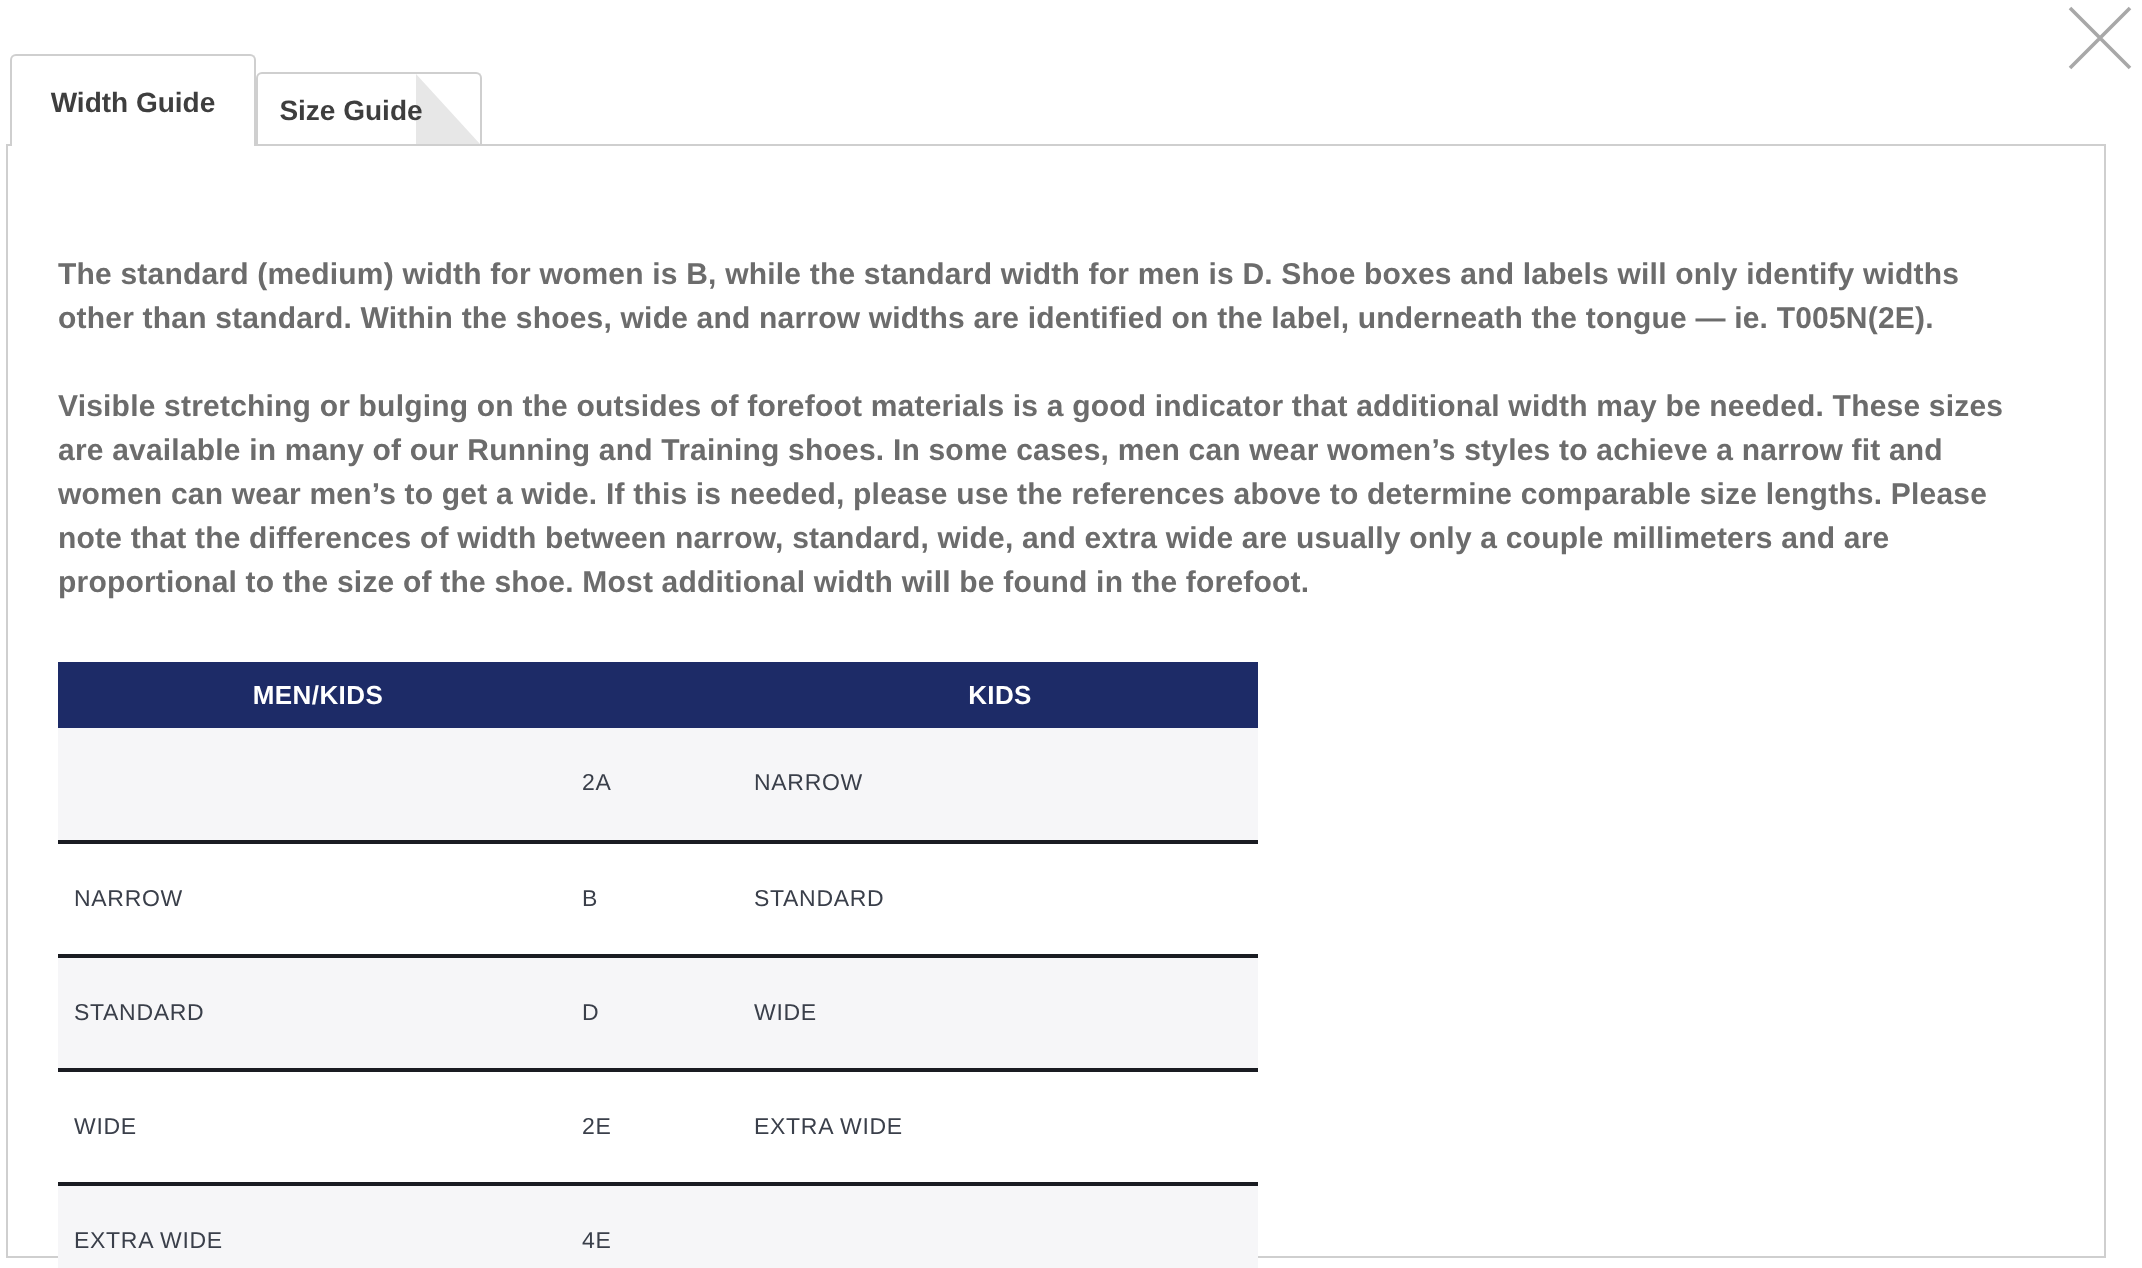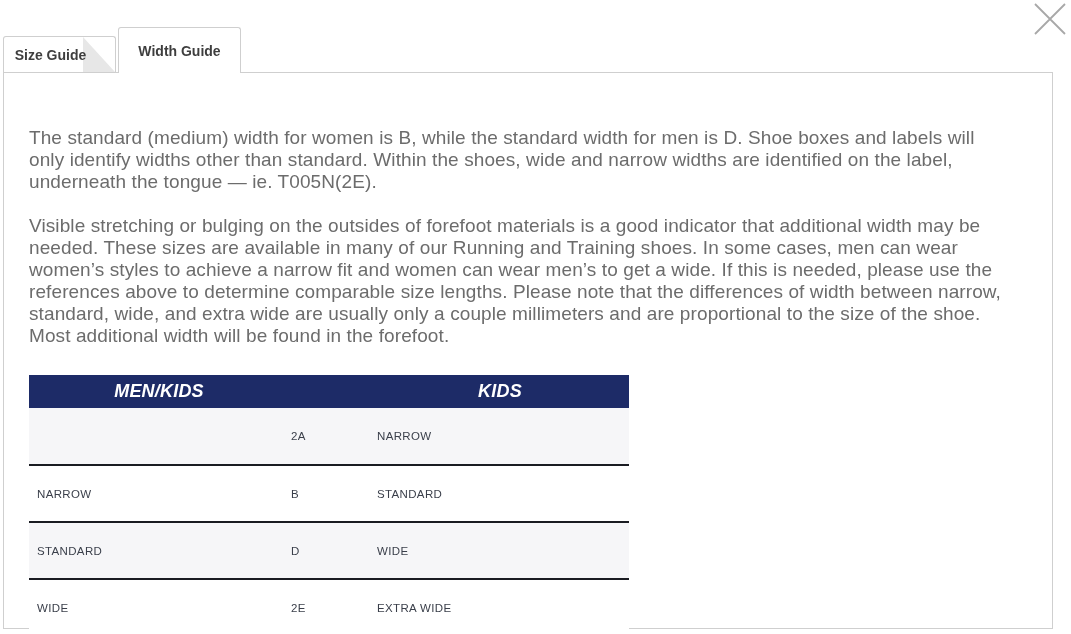--- a/index.html
+++ b/index.html
@@ -38,30 +38,30 @@
     background:#e7e7e7;clip-path:polygon(0 0,100% 100%,0 100%);
   }
   .tab-size .tab-label{position:relative;z-index:1;margin-right:18px;}
   .tab-width{width:123px;height:46px;margin-left:2px;z-index:3;}
   .panel{
     position:absolute;top:72px;left:3px;width:1050px;height:557px;
     border:1px solid var(--panel-border);background:#fff;
     padding:54px 40px 0 25px;z-index:1;
   }
   .copy{
-    font-size:19px;line-height:22px;font-weight:400;color:var(--body-text);
+    font-size:15px;line-height:22px;font-weight:700;color:var(--body-text);
     letter-spacing:0.1px;max-width:985px;margin:0;
   }
   .para1{margin-bottom:22px;}
   .width-table{
     margin-top:28px;width:600px;border-collapse:collapse;table-layout:fixed;
   }
   .width-table th{
-    background:var(--table-header-bg);color:#fff;font-size:18px;
-    font-weight:bold;height:33px;text-align:center;letter-spacing:0.2px;padding:0;font-style:italic;
+    background:var(--table-header-bg);color:#fff;font-size:13px;
+    font-weight:bold;height:33px;text-align:center;letter-spacing:0.2px;padding:0;
   }
   .width-table col.c1{width:260px;}
   .width-table col.c2{width:82px;}
   .width-table col.c3{width:258px;}
   .width-table td{
     height:57px;font-size:11.5px;color:var(--cell-text);
     letter-spacing:0.35px;border-bottom:2px solid var(--row-border);
     padding:0 0 0 2px;text-align:left;vertical-align:middle;
   }
   .width-table td:first-child{padding-left:8px;}
@@ -72,26 +72,26 @@
 </head>
 <body>
 
 <button class="close-btn" aria-label="Close">
   <svg width="34" height="34" viewBox="0 0 34 34">
     <path d="M2 2 L32 32 M32 2 L2 32" stroke="var(--close-icon)" stroke-width="1.8" fill="none"></path>
   </svg>
 </button>
 
 <div class="tab-row">
+  <div class="tab tab-width">
+    <span class="tab-label">Width Guide</span>
+  </div>
   <div class="tab tab-size">
     <span class="fold"></span>
     <span class="tab-label">Size Guide</span>
-  </div>
-  <div class="tab tab-width">
-    <span class="tab-label">Width Guide</span>
   </div>
 </div>
 
 <div class="panel">
   <p class="copy para1">The standard (medium) width for women is B, while the standard width for men is D. Shoe boxes and labels will only identify widths other than standard. Within the shoes, wide and narrow widths are identified on the label, underneath the tongue — ie. T005N(2E).</p>
   <p class="copy">Visible stretching or bulging on the outsides of forefoot materials is a good indicator that additional width may be needed. These sizes are available in many of our Running and Training shoes. In some cases, men can wear women’s styles to achieve a narrow fit and women can wear men’s to get a wide. If this is needed, please use the references above to determine comparable size lengths. Please note that the differences of width between narrow, standard, wide, and extra wide are usually only a couple millimeters and are proportional to the size of the shoe. Most additional width will be found in the forefoot.</p>
 
   <table class="width-table">
     <colgroup>
         <col class="c1">

